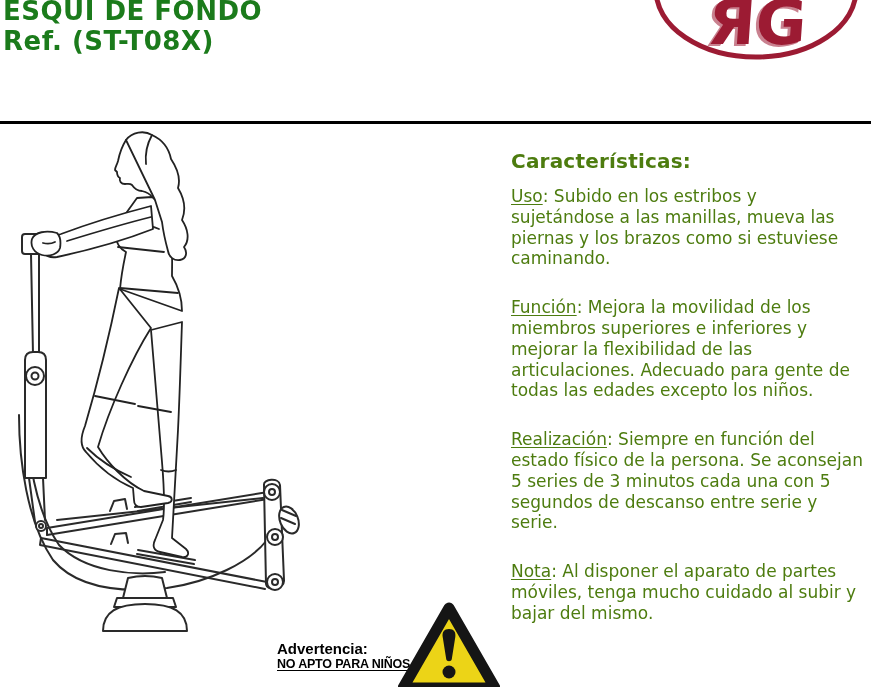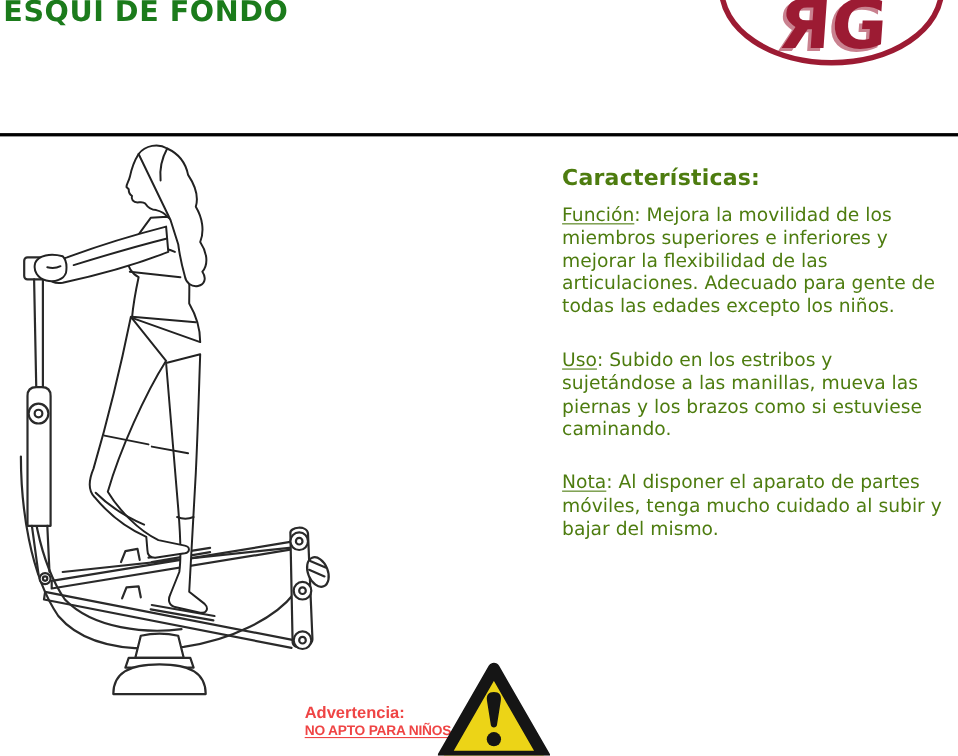--- a/index.html
+++ b/index.html
@@ -14,32 +14,33 @@
   .logo{position:absolute;left:650px;top:0;width:215px;height:70px;}
   .rule{position:absolute;left:0;top:121px;width:871px;height:3px;background:#000;}
   
   .illu{position:absolute;left:5px;top:130px;width:300px;height:535px;}
   
   .col{position:absolute;left:511px;top:149px;width:352px;color:#4d7c0f;}
   .col h2{margin:0 0 13px 0;font-size:20px;font-weight:bold;letter-spacing:.2px;}
   .col p{margin:0 0 28px 0;font-size:17px;line-height:20.8px;}
   .col .u{text-decoration:underline;text-underline-offset:2px;}
   
-  .advert{position:absolute;left:277px;top:640px;color:#ef4444;font-family:"Liberation Sans",sans-serif;}
+  .advert{position:absolute;left:277px;top:640px;color:#000000;font-family:"Liberation Sans",sans-serif;}
   .advert .a1{font-size:15px;font-weight:bold;line-height:17px;}
   .advert .a2{font-size:12.5px;font-weight:bold;letter-spacing:-.2px;text-decoration:underline;text-underline-offset:2px;line-height:15px;}
   .warn-tri{position:absolute;left:398px;top:601px;width:102px;height:92px;}
 </style>
 </head>
 <body>
 
 <div class="page">
 
   <div class="title-block">
     <div class="t1">ESQUI DE FONDO</div>
+    <div class="t2">Ref. (ST-T08X)</div>
   </div>
 
   <svg class="logo" viewBox="0 0 215 70">
     <ellipse cx="106" cy="-10" rx="100" ry="67" fill="none" stroke="#9c1b33" stroke-width="5"></ellipse>
     <text x="106" y="46" text-anchor="middle" font-family="DejaVu Sans, sans-serif" font-size="62" font-weight="bold" fill="#c9818f" transform="skewX(-4)">ЯG</text>
     <text x="109" y="44" text-anchor="middle" font-family="DejaVu Sans, sans-serif" font-size="62" font-weight="bold" fill="#9c1b33" transform="skewX(-4)">ЯG</text>
   </svg>
 
   <div class="rule"></div>
 
@@ -103,22 +104,23 @@
 
       <path d="M146,76 C115,84 80,95 56,104 C46,107 40,111 39,117 L39,120 C39,126 45,128 52,127 C80,121 120,110 148,99 Z"></path>
       <path d="M146,87 C118,94 88,103 62,111" fill="none"></path>
       <path d="M52,103 C41,100 30,102 27,109 C25,116 29,123 37,125 C45,127 53,124 55,118 C56,112 55,106 52,103 Z"></path>
       <path d="M50,112 C46,114 42,114 38,113" fill="none"></path>
     </g>
   </svg>
 
   <div class="col">
     <h2>Características:</h2>
+    <p><span class="u">Uso</span><span>: Subido en los estribos y sujetándose a las manillas, mueva las piernas y los brazos como si estuviese caminando.</span></p>
     <p><span class="u">Función</span><span>: Mejora la movilidad de los miembros superiores e inferiores y mejorar la flexibilidad de las articulaciones. Adecuado para gente de todas las edades excepto los niños.</span></p>
-    <p><span class="u">Uso</span><span>: Subido en los estribos y sujetándose a las manillas, mueva las piernas y los brazos como si estuviese caminando.</span></p>
+    <p><span class="u">Realización</span><span>: Siempre en función del estado físico de la persona. Se aconsejan 5 series de 3 minutos cada una con 5 segundos de descanso entre serie y serie.</span></p>
     <p><span class="u">Nota</span><span>: Al disponer el aparato de partes móviles, tenga mucho cuidado al subir y bajar del mismo.</span></p>
   </div>
 
   <div class="advert">
     <div class="a1">Advertencia:</div>
     <div class="a2">NO APTO PARA NIÑOS</div>
   </div>
 
   <svg class="warn-tri" viewBox="0 0 102 92">
     <polygon points="51,7 97,87 5,87" fill="#ecd417" stroke="#151515" stroke-width="11" stroke-linejoin="round"></polygon>

